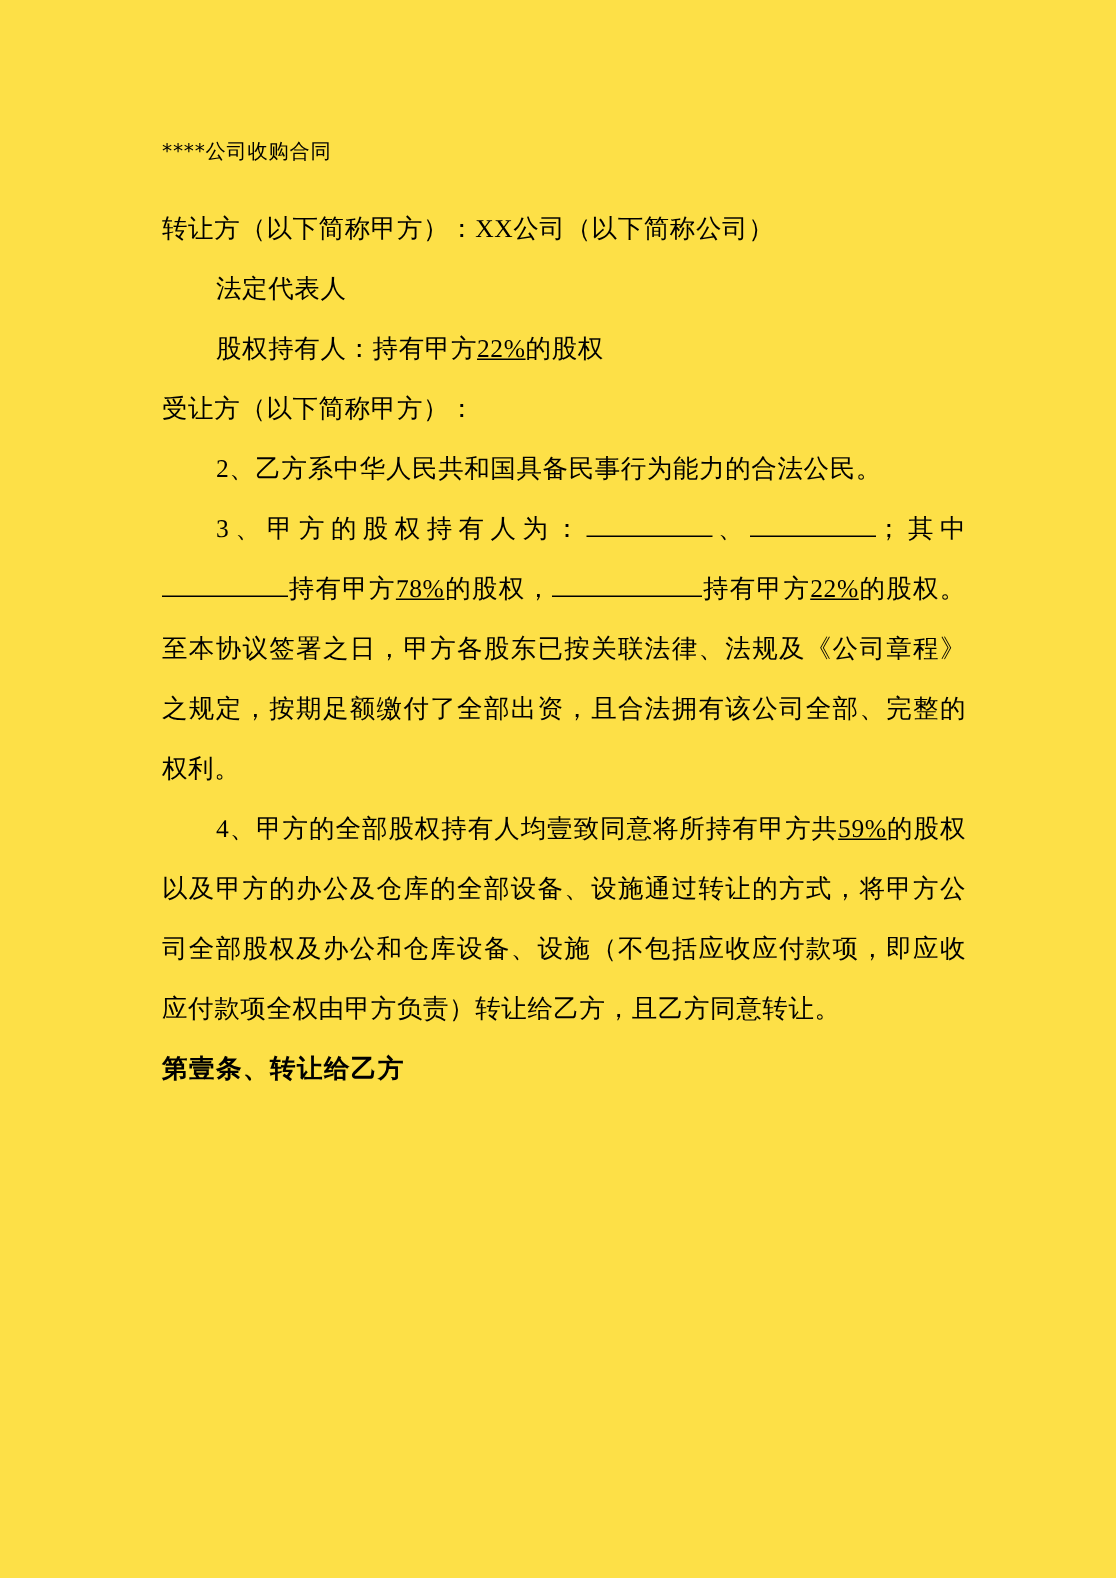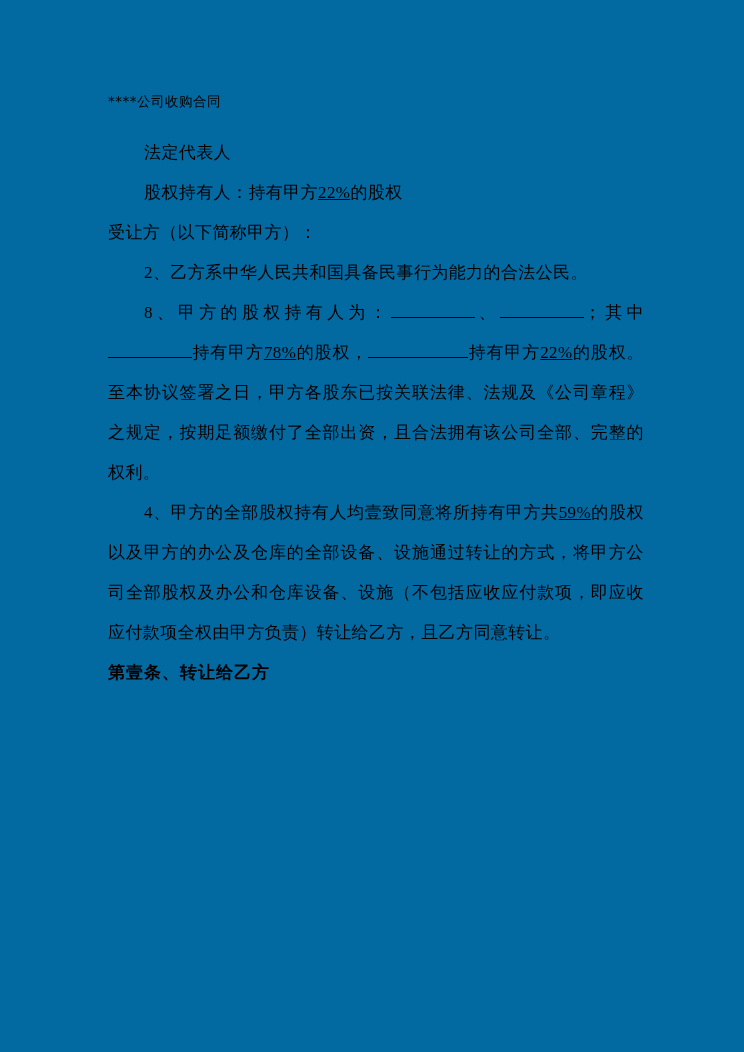--- a/index.html
+++ b/index.html
@@ -13,21 +13,21 @@
     font-family: "Liberation Serif", "DejaVu Serif", serif;
     color: #000000;
     position: relative;
     overflow: hidden;
   }
   .page {
     box-sizing: border-box;
     width: 744px;
     height: 1052px;
     padding: 92px 100px 60px 108px;
-    background: #0369a1;
+    background: #fde047;
   }
   .doc-title {
     font-family: "DejaVu Sans", "Liberation Sans", sans-serif;
     font-size: 13.5px;
     letter-spacing: 0.5px;
     margin: 0 0 22px 0;
     line-height: 1.4;
   }
   .para {
     font-size: 17px;
@@ -64,20 +64,23 @@
   .b-xl { width: 100px; }
   .b-xxl { width: 118px; }
 </style>
 </head>
 <body>
 
 <div class="page">
 
   <div class="doc-title">****公司收购合同</div>
 
+  <p class="para">
+    <span>转让方（以下简称甲方）：XX公司（以下简称公司）</span>
+  </p>
 
   <p class="para indent2">
     <span>法定代表人</span>
   </p>
 
 
   <p class="para indent2">
     <span>股权持有人：持有甲方</span><span class="u">22%</span><span>的股权</span>
   </p>
 
@@ -85,21 +88,21 @@
     <span>受让方（以下简称甲方）：</span>
   </p>
 
 
 
   <p class="para indent1">
     <span>2、乙方系中华人民共和国具备民事行为能力的合法公民。</span>
   </p>
 
   <p class="para indent1">
-    <span>8、甲方的股权持有人为：</span><span class="blank b-lg"></span><span>、</span><span class="blank b-lg"></span><span>；其中</span><span class="blank b-lg"></span><span>持有甲方</span><span class="u">78%</span><span>的股权，</span><span class="blank b-xl"></span><span>持有甲方</span><span class="u">22%</span><span>的股权。至本协议签署之日，甲方各股东已按关联法律、法规及《公司章程》之规定，按期足额缴付了全部出资，且合法拥有该公司全部、完整的权利。</span>
+    <span>3、甲方的股权持有人为：</span><span class="blank b-lg"></span><span>、</span><span class="blank b-lg"></span><span>；其中</span><span class="blank b-lg"></span><span>持有甲方</span><span class="u">78%</span><span>的股权，</span><span class="blank b-xl"></span><span>持有甲方</span><span class="u">22%</span><span>的股权。至本协议签署之日，甲方各股东已按关联法律、法规及《公司章程》之规定，按期足额缴付了全部出资，且合法拥有该公司全部、完整的权利。</span>
   </p>
 
   <p class="para indent1">
     <span>4、甲方的全部股权持有人均壹致同意将所持有甲方共</span><span class="u">59%</span><span>的股权以及甲方的办公及仓库的全部设备、设施通过转让的方式，将甲方公司全部股权及办公和仓库设备、设施（不包括应收应付款项，即应收应付款项全权由甲方负责）转让给乙方，且乙方同意转让。</span>
   </p>
 
   <p class="para heading">
     <span>第壹条、转让给乙方</span>
   </p>
 

